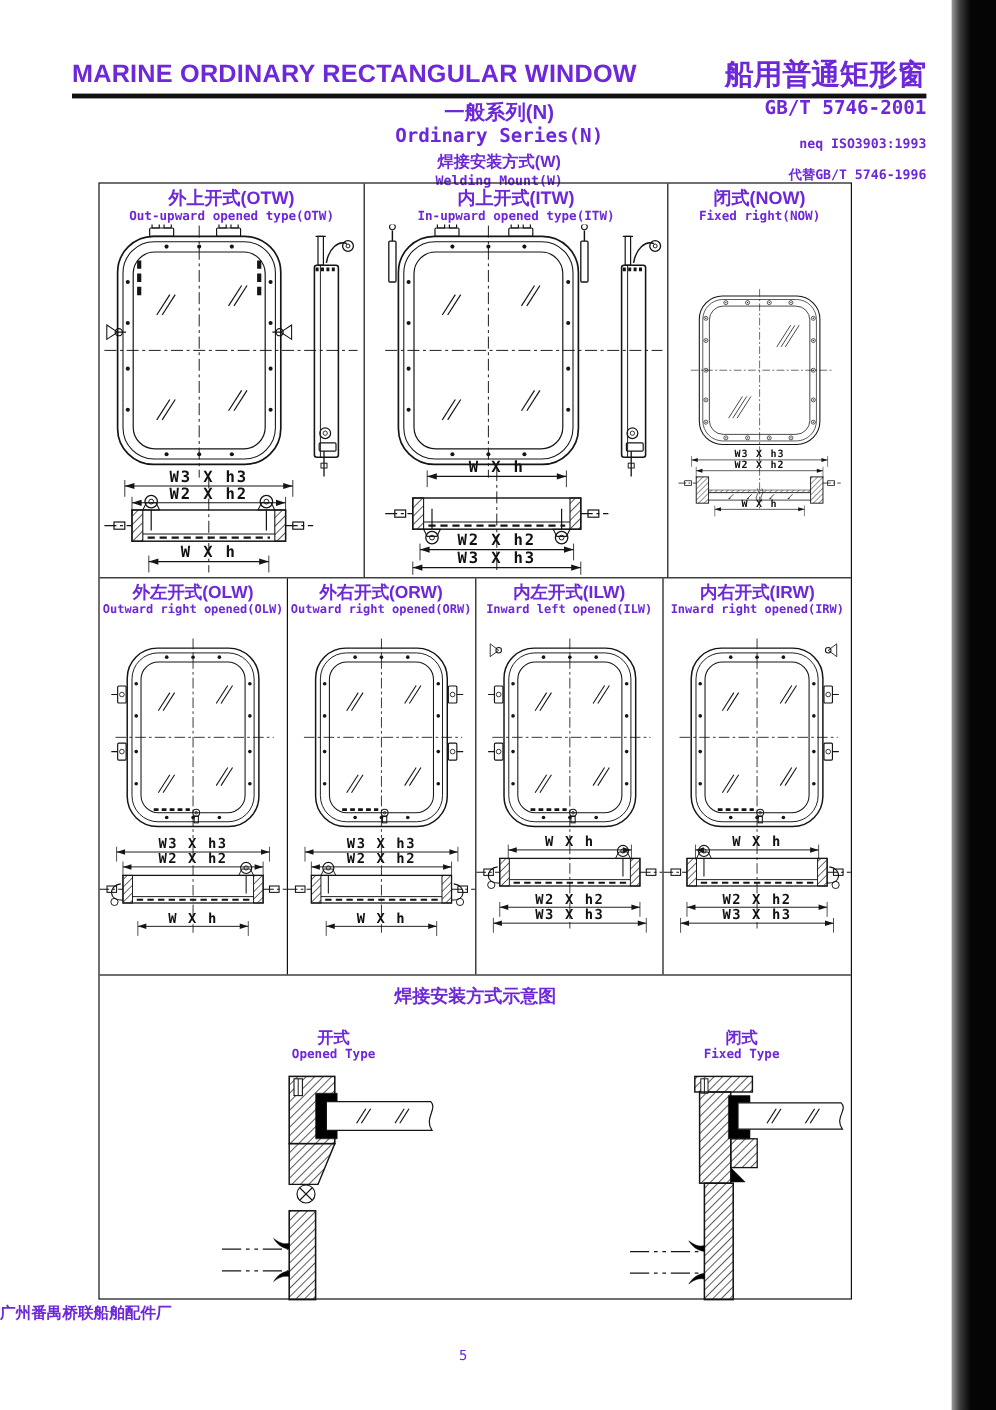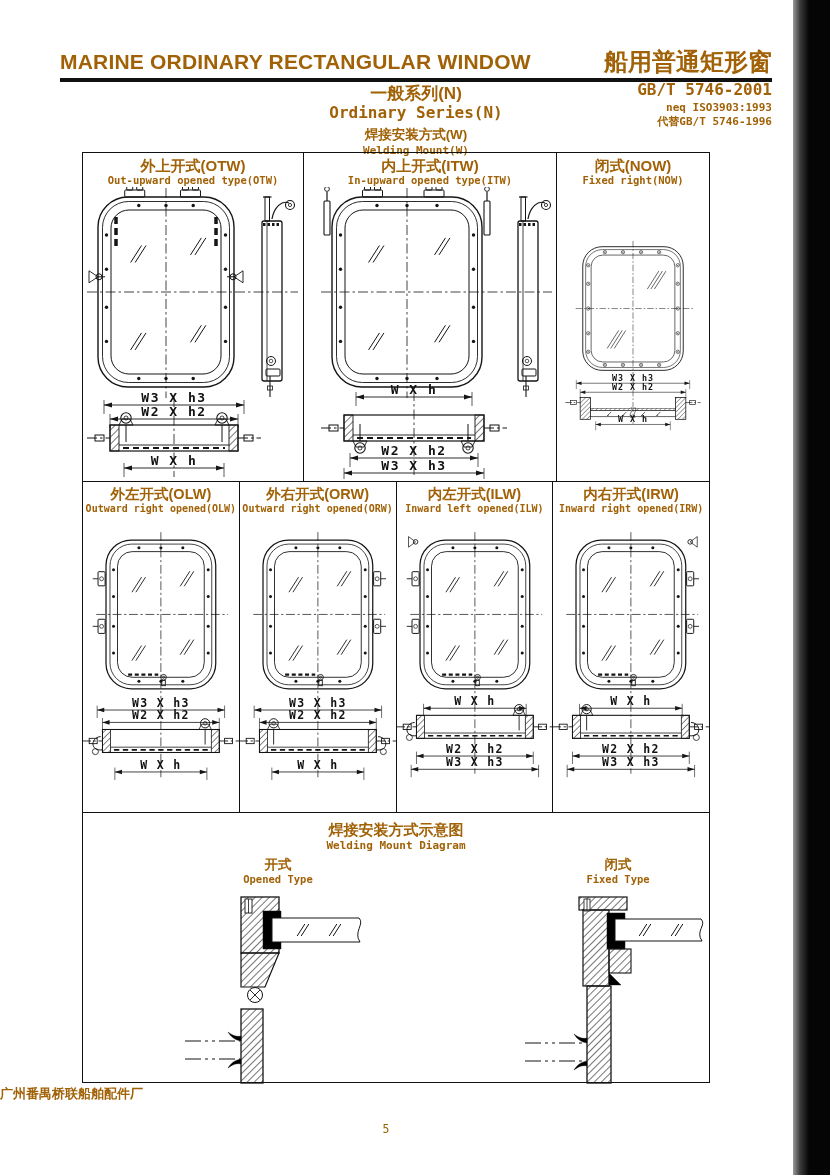--- a/index.html
+++ b/index.html
@@ -1,30 +1,30 @@
 <!DOCTYPE html>
 <html><head>
 <meta charset="utf-8">
 <style>
   html,body{margin:0;padding:0;background:#fff;}
   .page{position:relative;width:830px;height:1175px;background:#fff;overflow:hidden;
-        font-family:"Liberation Sans",sans-serif;color:#a16207;}
+        font-family:"Liberation Sans",sans-serif;color:#6d28d9;}
   .edge{position:absolute;top:0;right:0;width:37px;height:1175px;
         background:linear-gradient(90deg,#9a9a9a 0,#3c3c3c 7px,#050505 16px);}
   .title-en{position:absolute;left:60px;top:50px;font-size:21px;font-weight:bold;letter-spacing:.2px;}
   .title-zh{position:absolute;top:46px;left:60px;width:712px;text-align:right;font-size:24px;font-weight:bold;}
   .hrule{position:absolute;left:60px;top:78px;width:712px;height:3.5px;background:#111;}
   .series{position:absolute;left:60px;top:85px;width:712px;text-align:center;line-height:1;}
   .series .zh1{font-size:17px;font-weight:bold;padding-bottom:3px;}
   .series .en1{font-size:16px;font-weight:bold;font-family:"DejaVu Sans Mono",monospace;padding-bottom:7px;}
   .series .zh2{font-size:13.5px;font-weight:bold;padding-bottom:3px;}
   .series .en2{font-size:11px;font-weight:bold;font-family:"DejaVu Sans Mono",monospace;}
   .std{position:absolute;top:82px;left:60px;width:712px;text-align:right;line-height:1;}
   .std .l1{font-size:16px;font-weight:bold;font-family:"DejaVu Sans Mono",monospace;padding-bottom:4px;}
-  .std .l2,.std .l3{font-size:11px;font-weight:bold;font-family:"DejaVu Sans Mono",monospace;padding-bottom:3px;}
+  .std .l2,.std .l3{font-size:11px;font-weight:bold;font-family:"DejaVu Sans Mono",monospace;padding-bottom:3px;margin-top:12px;}
   .tbl{position:absolute;left:59px;top:152px;width:628px;border:1.6px solid #111;box-sizing:border-box;margin-left:23px;}
   .trow{display:flex;box-sizing:border-box;}
   .r1{height:329px;border-bottom:1.3px solid #111;}
   .r2{height:331px;border-bottom:1.3px solid #111;}
   .r3{height:269px;position:relative;}
   .cell{position:relative;box-sizing:border-box;border-right:1.3px solid #111;}
   .cell:last-child{border-right:none;}
   .c-otw{width:221px;} .c-itw{width:253px;} .c-now{flex:1;}
   .r2 .cell{flex:1;}
   .ct-zh{text-align:center;font-size:15px;font-weight:bold;padding-top:5px;line-height:1.1;}
@@ -712,21 +712,20 @@
               <line x1="160" y1="262" x2="160" y2="276" stroke="#151515" stroke-width="0.7"></line>
               <text x="88" y="263.5" text-anchor="middle" font-size="13" font-weight="bold" letter-spacing="1.5" font-family="'DejaVu Sans Mono',monospace" fill="#111">W3 X h3</text>
               <line x1="88" y1="192" x2="88" y2="272" stroke="#151515" stroke-width="0.8" stroke-dasharray="10 3 2.5 3"></line>
             </svg>
           </div>
       </div>
     </div>
     <div class="trow r3">
       <div class="cell" style="flex:1;border-right:none;">
         <div class="w-title-zh">焊接安装方式示意图</div>
-        <div class="w-title-en">Welding Mount Diagram</div>
         <div class="w-lab wl">
           <div class="zh">开式</div>
           <div class="en">Opened Type</div>
         </div>
         <div class="w-lab wr">
           <div class="zh">闭式</div>
           <div class="en">Fixed Type</div>
         </div>
         <div class="wsvg wsvg-l"><svg width="190" height="195" viewBox="0 0 190 195">
               <defs>

